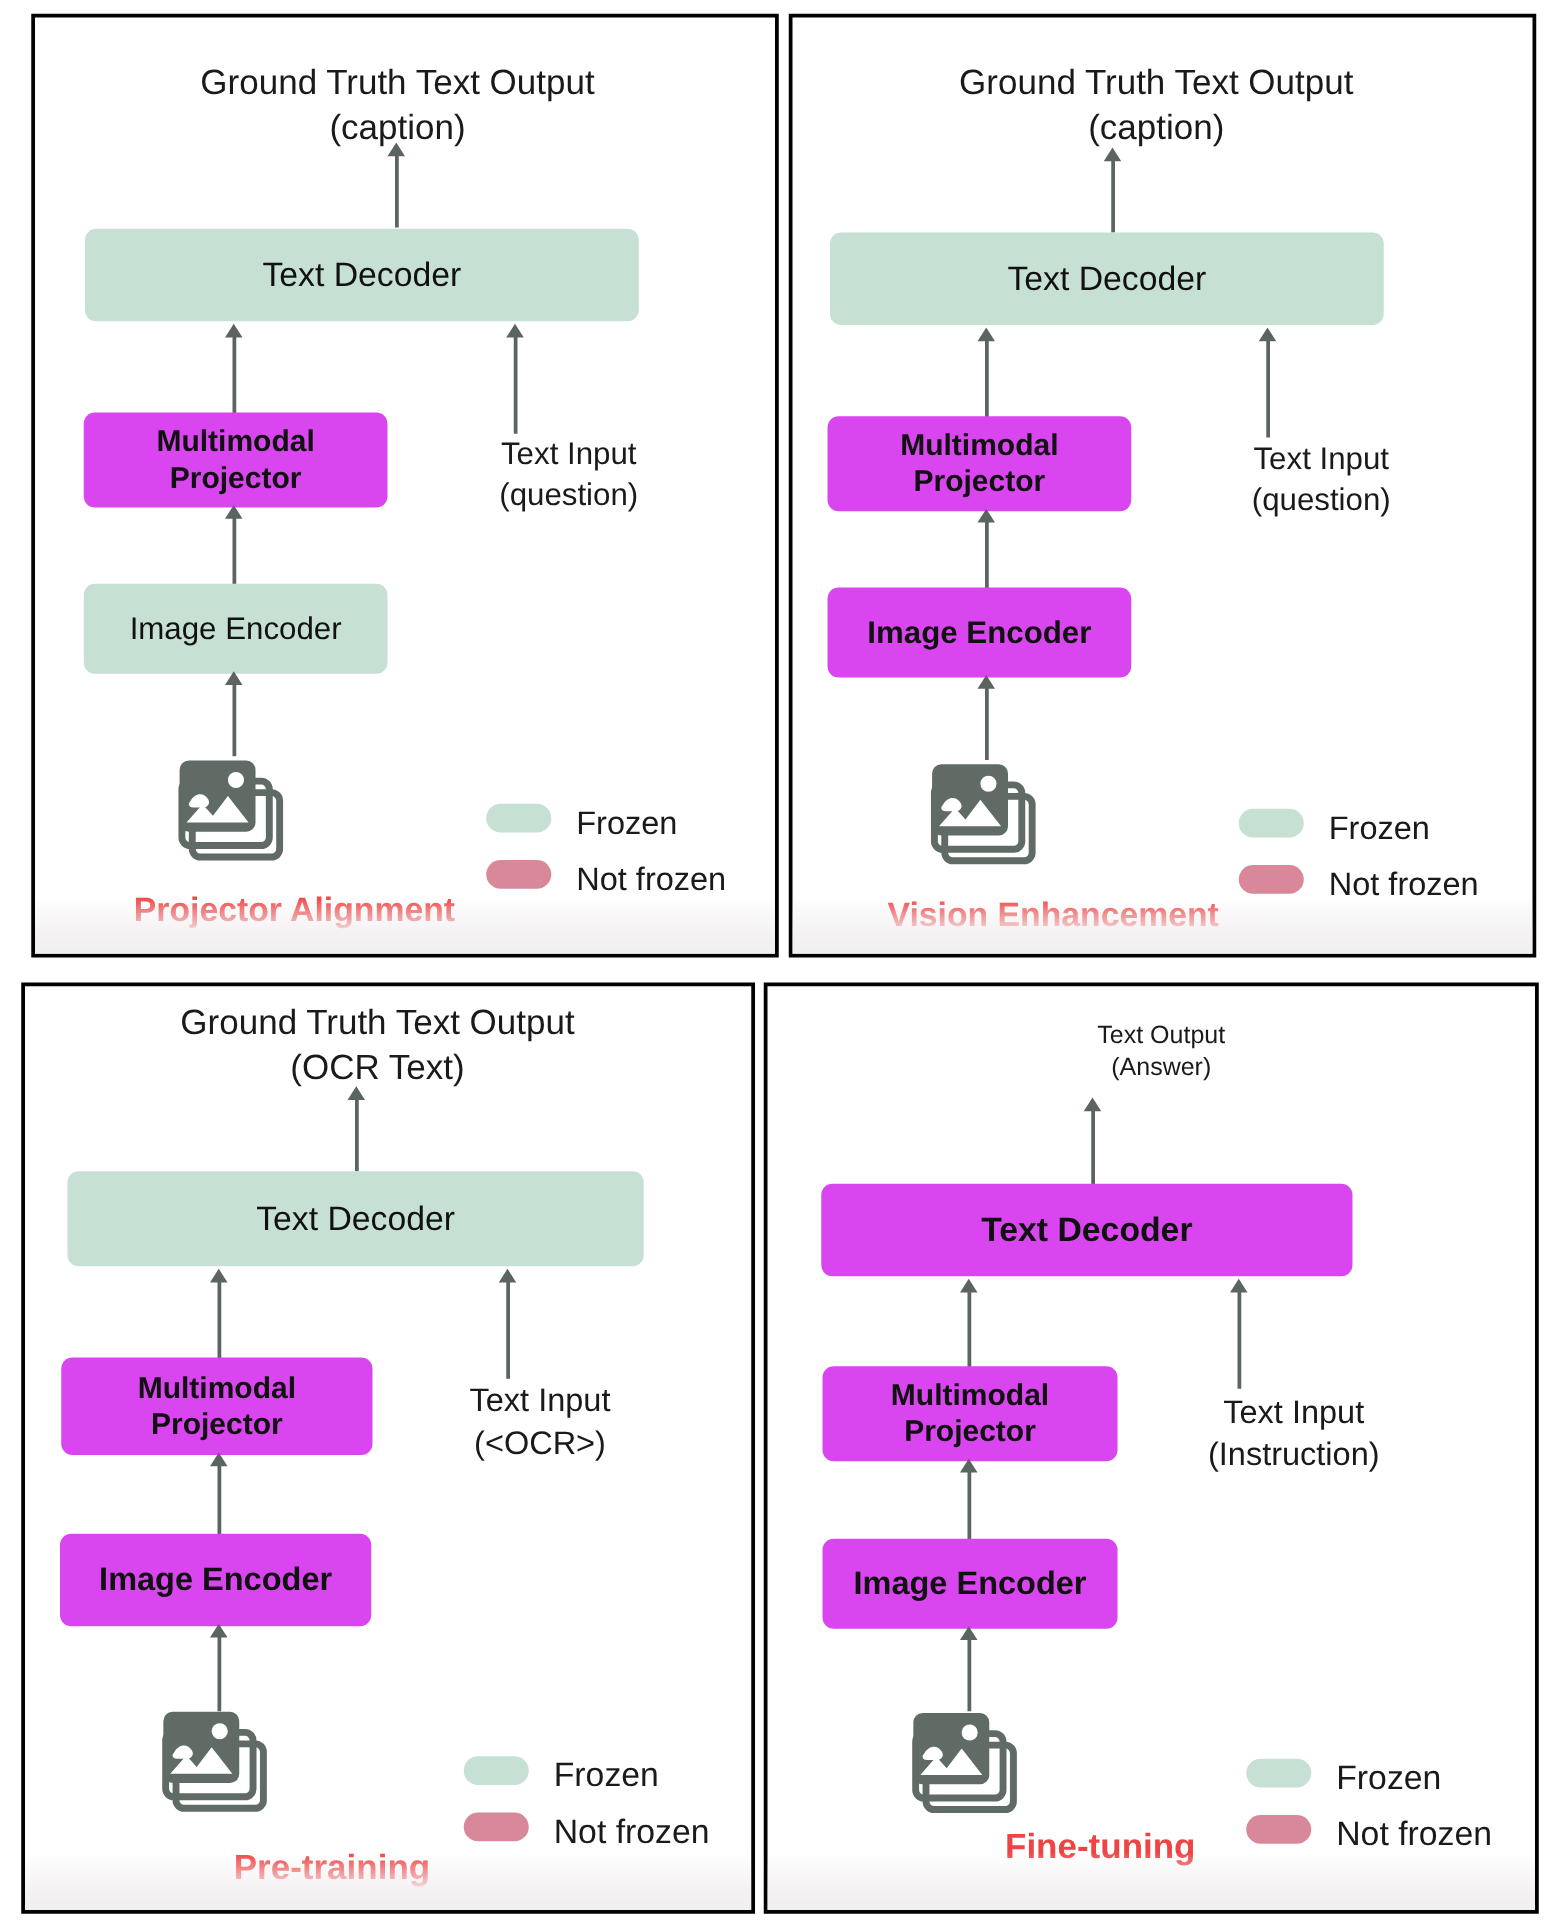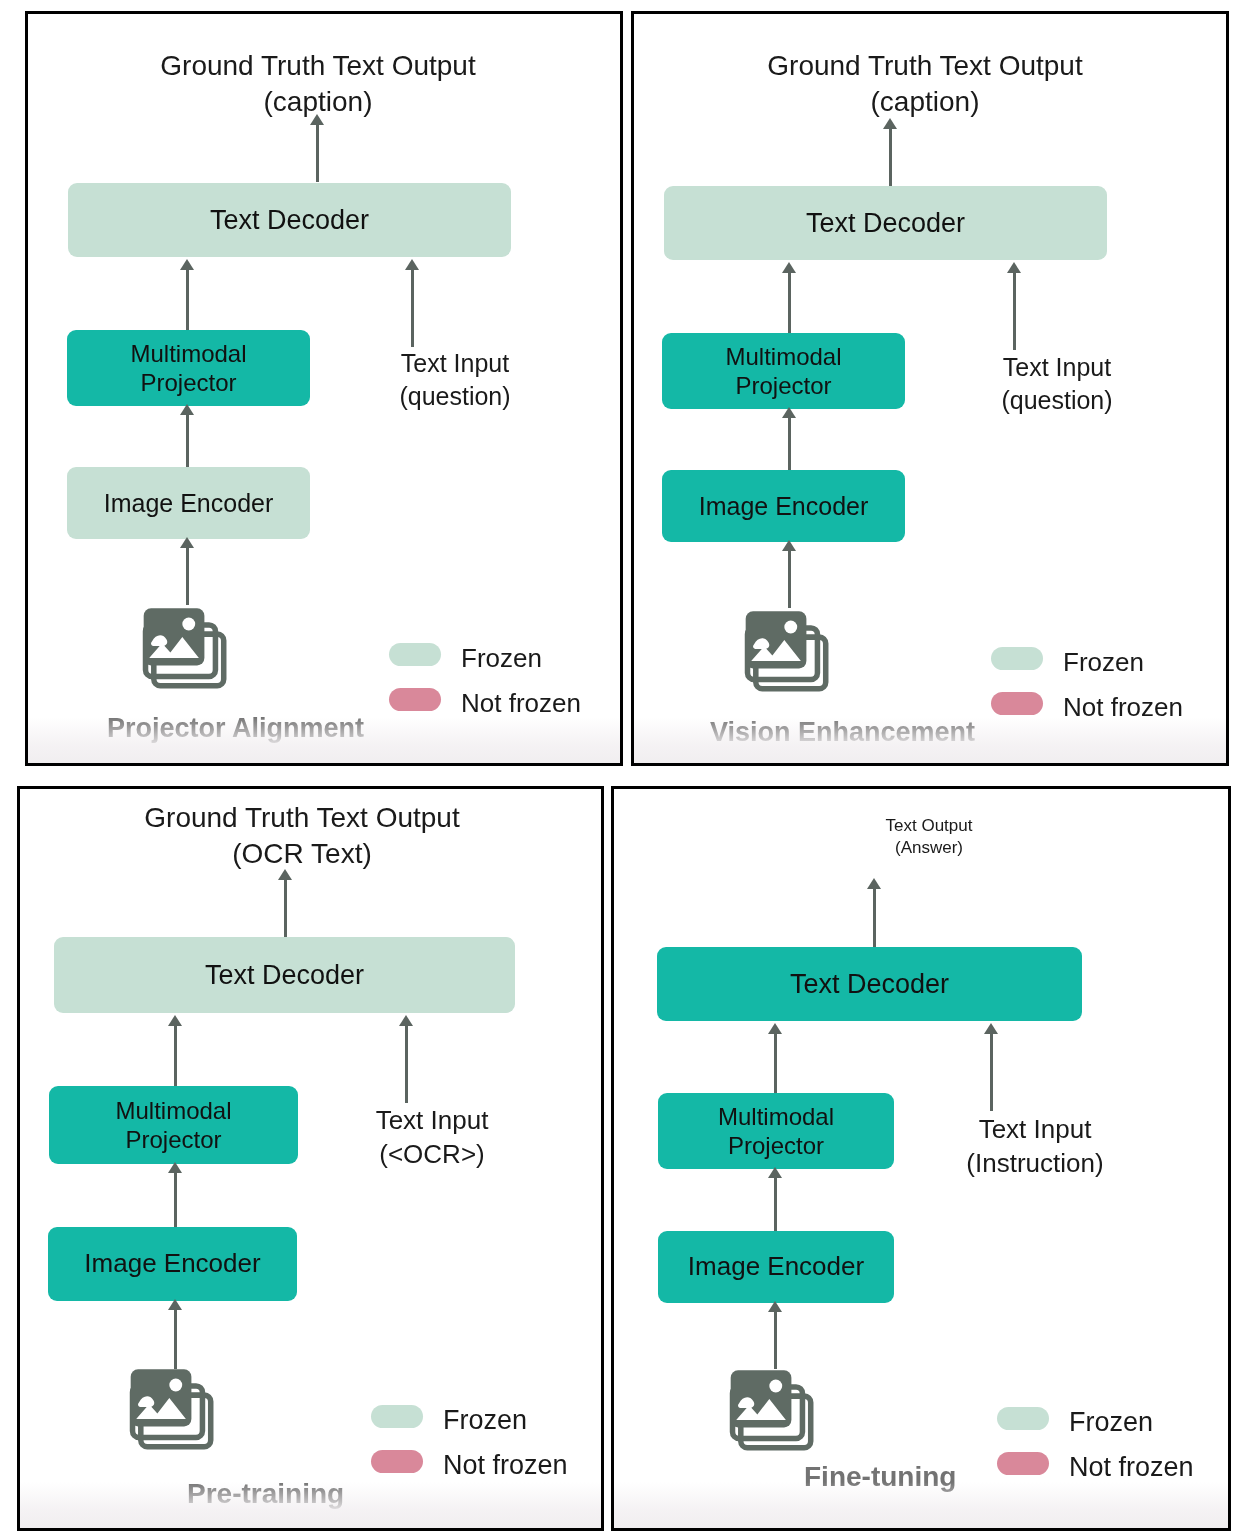--- a/index.html
+++ b/index.html
@@ -49,34 +49,34 @@
     border-radius: 9px;
     display: flex;
     align-items: center;
     justify-content: center;
     text-align: center;
     color: #111111;
     line-height: 1.22;
     white-space: pre-line;
   }
   .node.frozen    { background: #c6e0d4; }
-  .node.notfrozen { background: #14b8a6; }
+  .node.notfrozen { background: #d946ef; font-weight: bold; }
 
   
   .label {
     position: absolute;
     text-align: center;
     color: #1a1a1a;
     line-height: 1.3;
     white-space: pre-line;
   }
   .stage-name {
     position: absolute;
     font-weight: bold;
-    color: #737373;
+    color: #ef4444;
     white-space: nowrap;
   }
 
   
   .arrow {
     position: absolute;
     width: 14px;
     pointer-events: none;
   }
   .arrow .shaft {
@@ -327,21 +327,21 @@
         <div class="legend-swatch notfrozen"></div>
         <div class="legend-text" style="font-size:27px;">Not frozen</div>
       </div>
     </div>
 
     <div class="panel-shade"></div>
   </div>
 
   <div class="panel" id="panel-br">
 
-    <div class="label" style="left:155px; top:26px; width:320px; font-size:17px;">Text Output
+    <div class="label" style="left:155px; top:26px; width:320px; font-size:20px;">Text Output
 (Answer)</div>
 
     <div class="arrow" style="left:253px; top:89px; height:70px;">
       <div class="head"></div>
         <div class="shaft"></div>
     </div>
 
     <div class="node notfrozen" style="left:43px; top:158px; width:425px; height:74px; font-size:27px;">Text Decoder</div>
 
     <div class="arrow" style="left:154px; top:234px; height:72px;">

